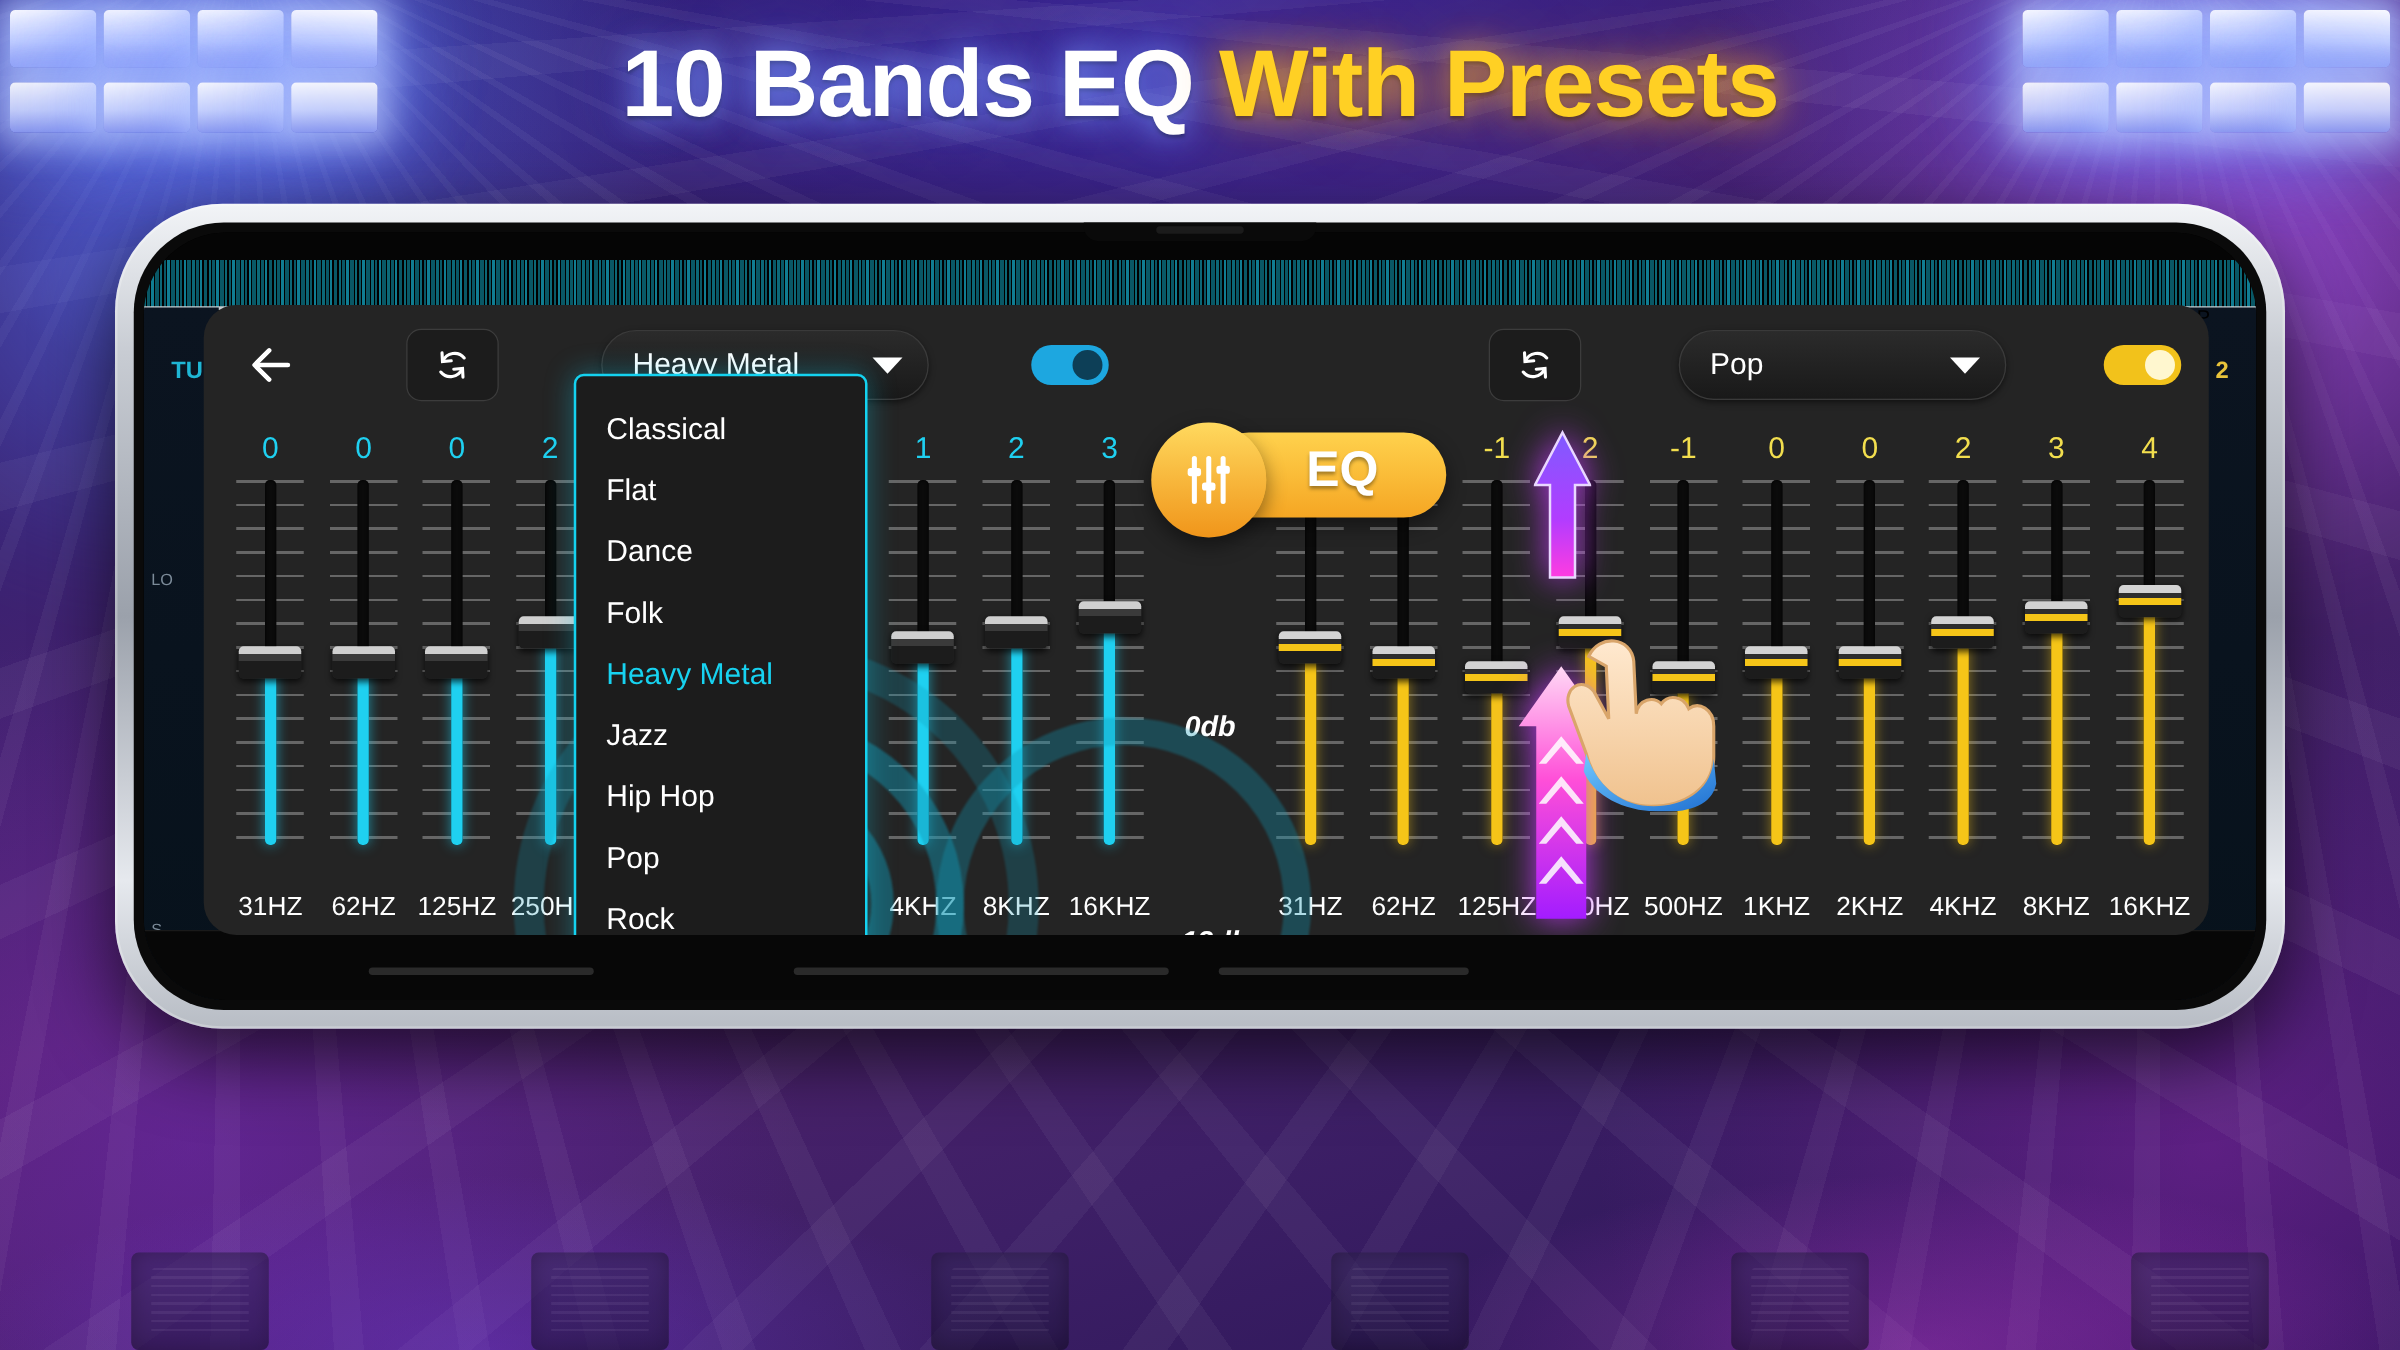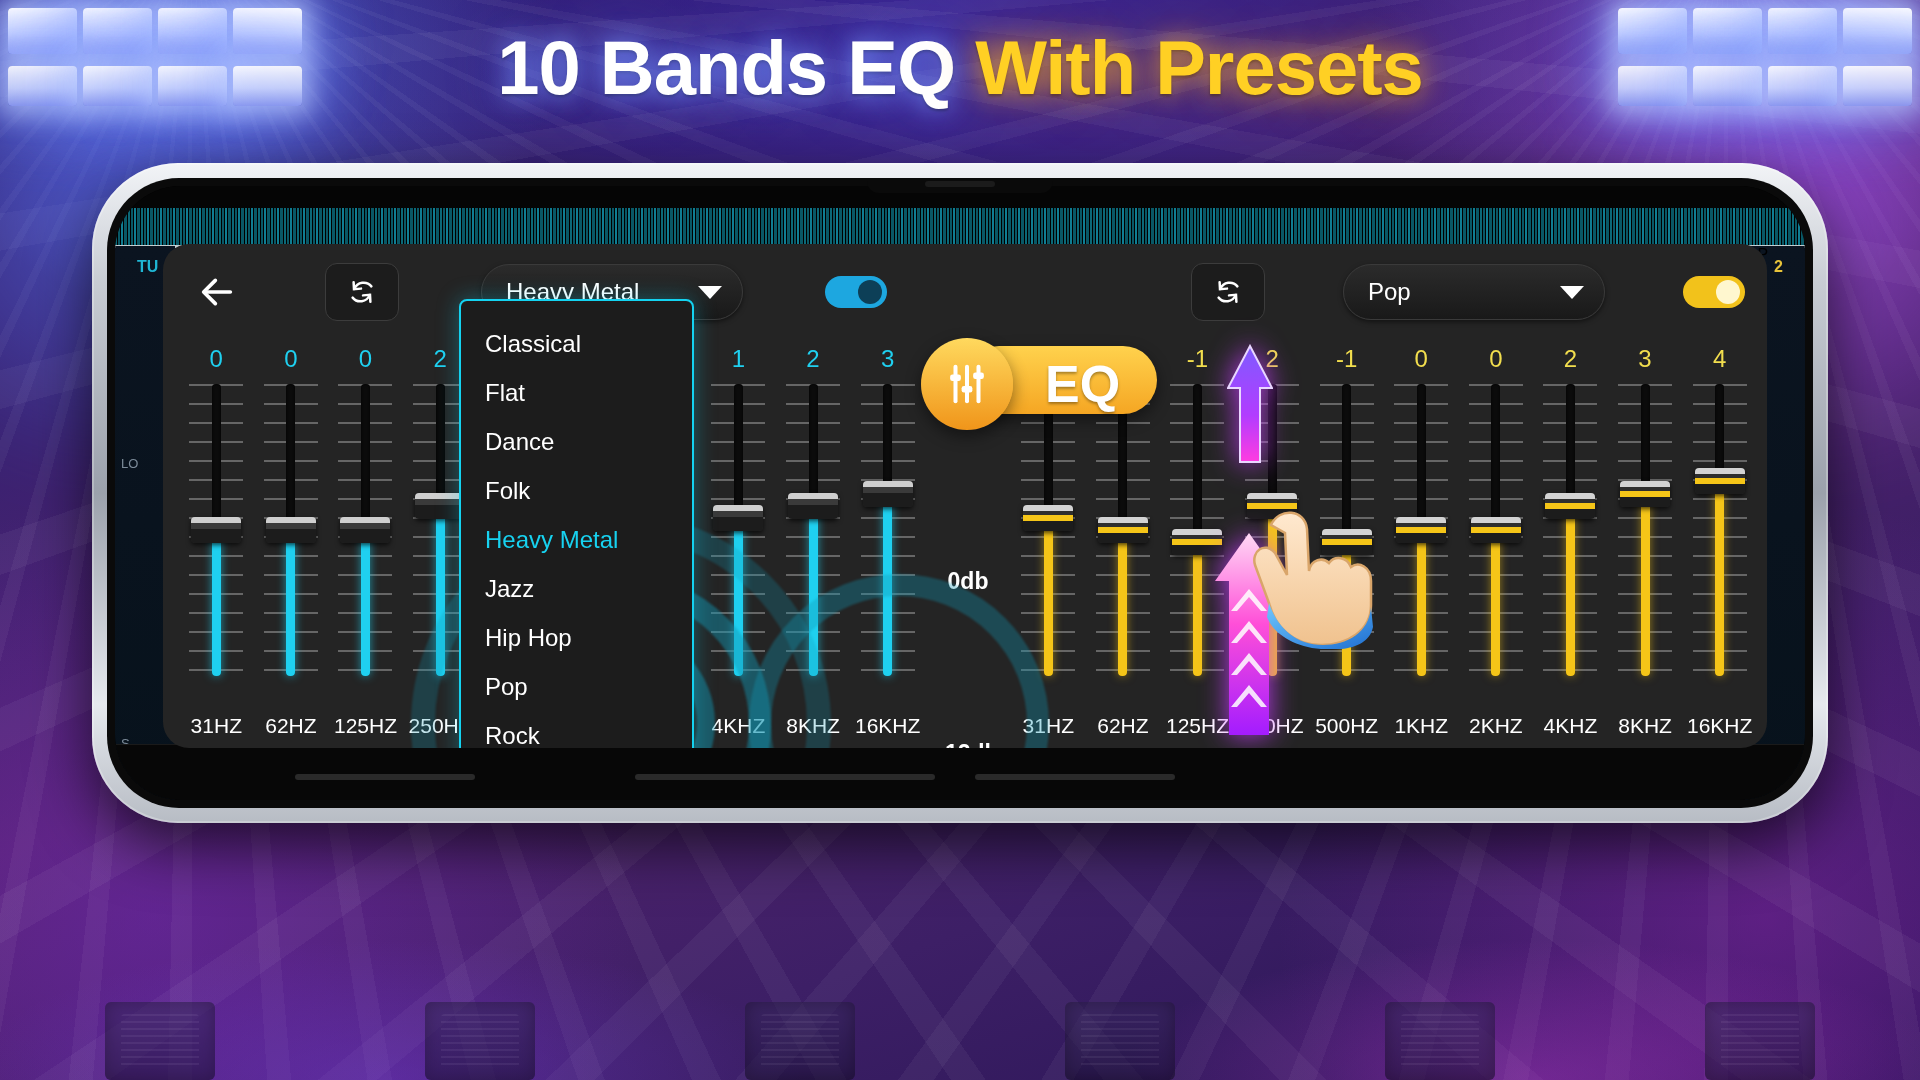--- a/index.html
+++ b/index.html
@@ -128,21 +128,21 @@
   }
   .bg-left-strip {
     position:absolute; left:0; top:60px; bottom:0; width:60px;
     background:linear-gradient(180deg,#0b1420,#07121c);
   }
   .bg-left-strip .lab { position:absolute; left:6px; font-size:13px; color:#7c8b99; }
   .bg-right-strip {
     position:absolute; right:0; top:60px; bottom:0; width:60px;
     background:linear-gradient(180deg,#0b1420,#07121c);
   }
-  .bg-text { position:absolute; font-size:16px; font-weight:bold; color:#1fb6d4; }
+  .bg-text { position:absolute; font-size:19px; font-weight:bold; color:#1fb6d4;margin-top:28px; }
   .bg-text.yellow { color:#e8c33a; }
   .bottom-bar {
     position:absolute; left:0; right:0; bottom:0; height:56px; background:#070707;
     border-top:1px solid #1a1a1a;
   }
   .bottom-bar .pill { position:absolute; bottom:20px; height:6px; border-radius:4px; background:#2a2a2a; }
 
   
   .eq-panel {
     position:absolute; left:48px; right:38px; top:58px; bottom:52px;
@@ -229,21 +229,21 @@
     background:repeating-linear-gradient(180deg,
       rgba(255,255,255,.30) 0 2px, rgba(255,255,255,0) 2px 19px);
   }
   .band .freq { font-size:21px; color:#ffffff; height:44px; line-height:44px; }
 
   
   .db-col {
     width:86px; position:relative; display:flex; flex-direction:column; align-items:center;
     flex:0 0 86px;
   }
-  .db-lab { position:absolute; color:#ffffff; font-size:23px; font-weight:bold; left:50%; transform:translateX(-50%); white-space:nowrap; }
+  .db-lab { position:absolute; color:#ffffff; font-size:23px; font-weight:bold; left:50%; transform:translateX(-50%); white-space:nowrap;font-style:italic; }
 
   
   .ripple {
     position:absolute; border-radius:50%; border:22px solid rgba(18,150,180,.45);
     filter:blur(1px); pointer-events:none; z-index:5;
   }
   .ripple.r1 { width:300px; height:300px; left:308px; top:330px; }
   .ripple.r2 { width:190px; height:190px; left:362px; top:384px; border-width:18px; }
   .ripple.r3 { width:420px; height:420px; left:248px; top:270px; border-width:24px; opacity:.55; }
   .ripple.r4 { width:300px; height:300px; left:586px; top:330px; opacity:.75; }
@@ -273,21 +273,21 @@
   }
   .eq-badge .circ {
     position:absolute; left:0; top:-6px; width:92px; height:92px; border-radius:50%;
     background:linear-gradient(180deg,#ffd95e,#f0951a);
     display:flex; align-items:center; justify-content:center;
     box-shadow:0 6px 16px rgba(0,0,0,.45);
     z-index:2;
   }
   .eq-badge .circ svg { width:46px; height:46px; }
   .eq-badge .txt {
-    position:absolute; left:124px; top:10px; font-size:52px; font-weight:bold; color:#ffffff;
+    position:absolute; left:124px; top:10px; font-size:40px; font-weight:bold; color:#ffffff;
     text-shadow:0 2px 3px rgba(0,0,0,.35); z-index:3;
   }
 
   
   .arrow-up {
     position:absolute; left:1064px; top:100px; width:46px; height:120px; z-index:55;
   }
   .arrow-chev {
     position:absolute; left:1050px; top:285px; width:72px; height:210px; z-index:55;
   }

